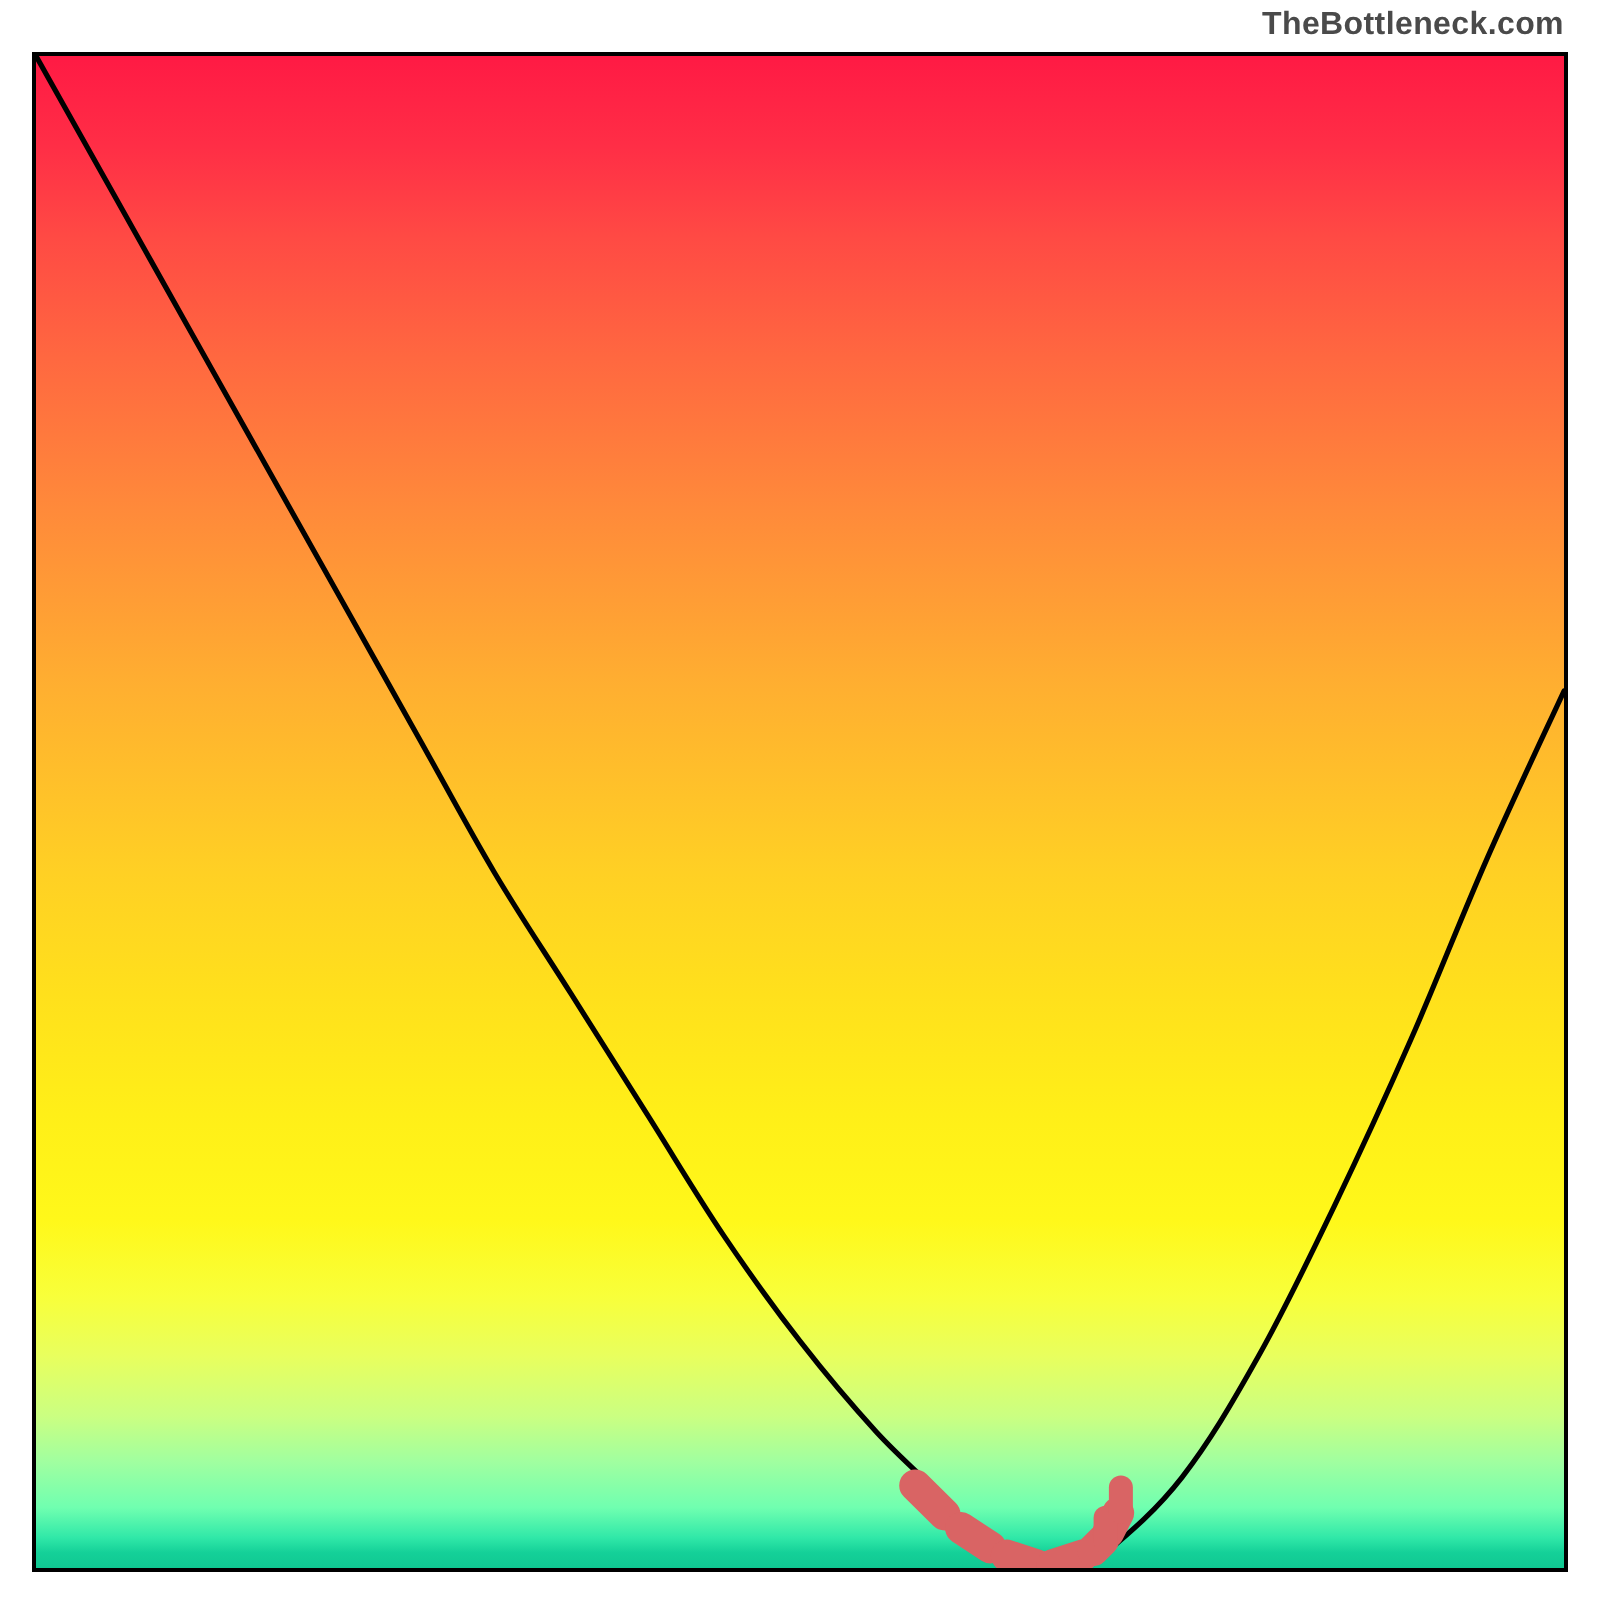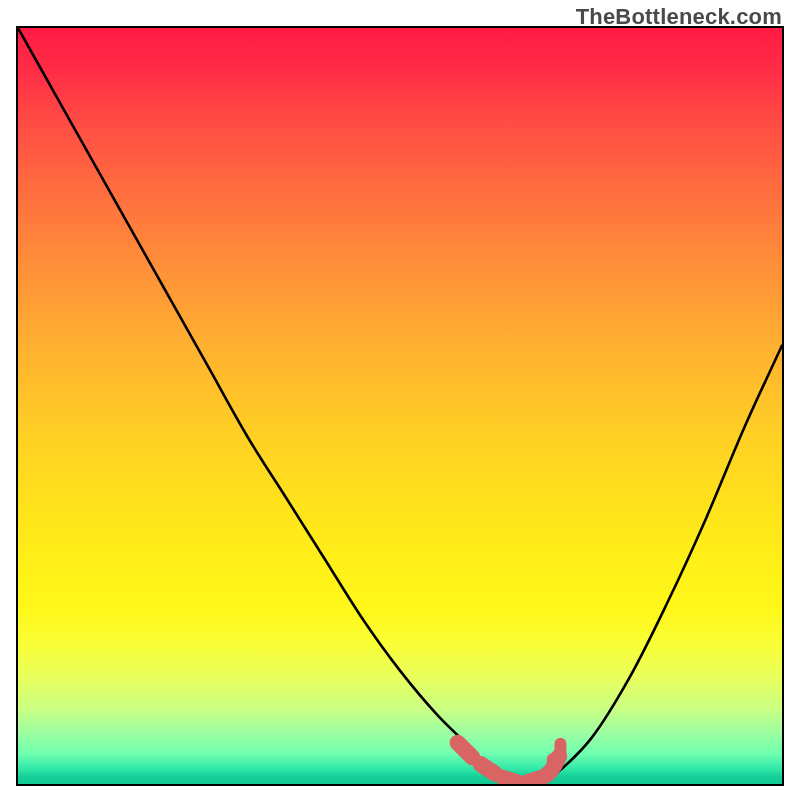--- a/index.html
+++ b/index.html
@@ -44,21 +44,21 @@
       #14d098 99%,
       #10c892 100%
     );
   }
   .watermark {
     position: absolute;
     top: 4px;
     right: 18px;
     color: #4a4a4a;
     font-weight: 600;
-    font-size: 22px;
+    font-size: 16px;
     letter-spacing: 0.2px;
   }
   svg.curve {
     position: absolute;
     inset: 0;
     width: 100%;
     height: 100%;
   }
 </style>
 </head>

